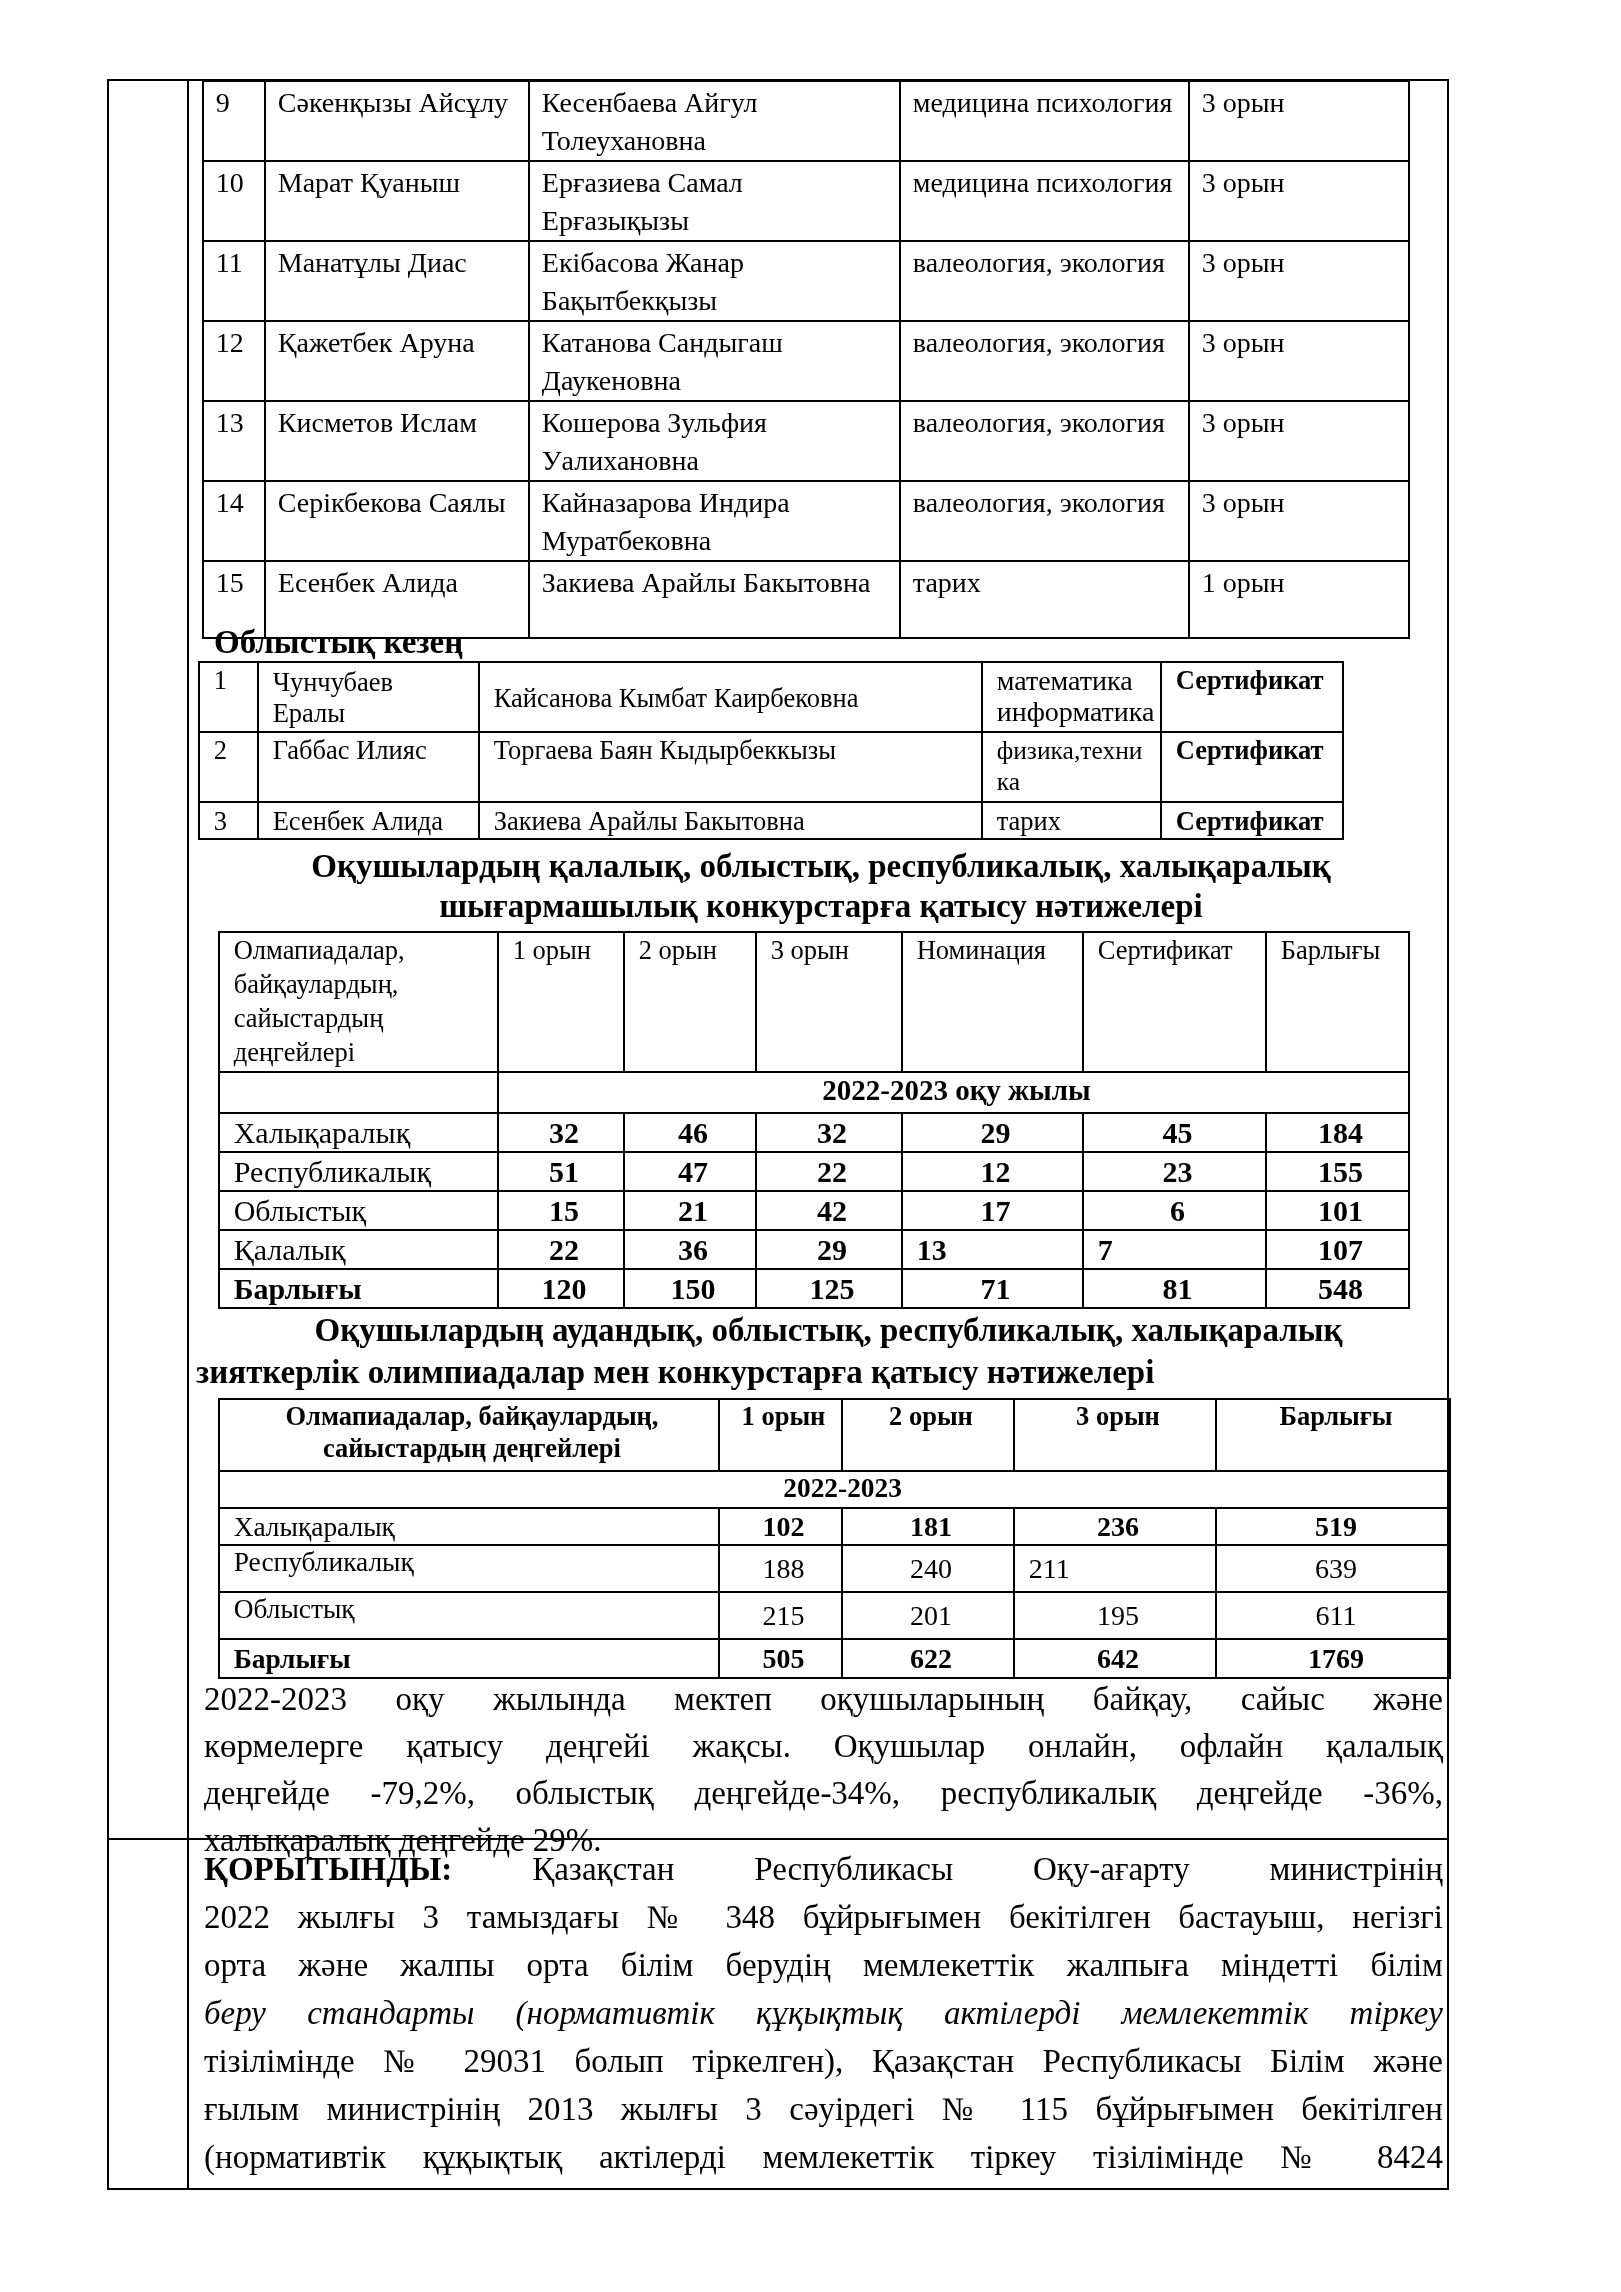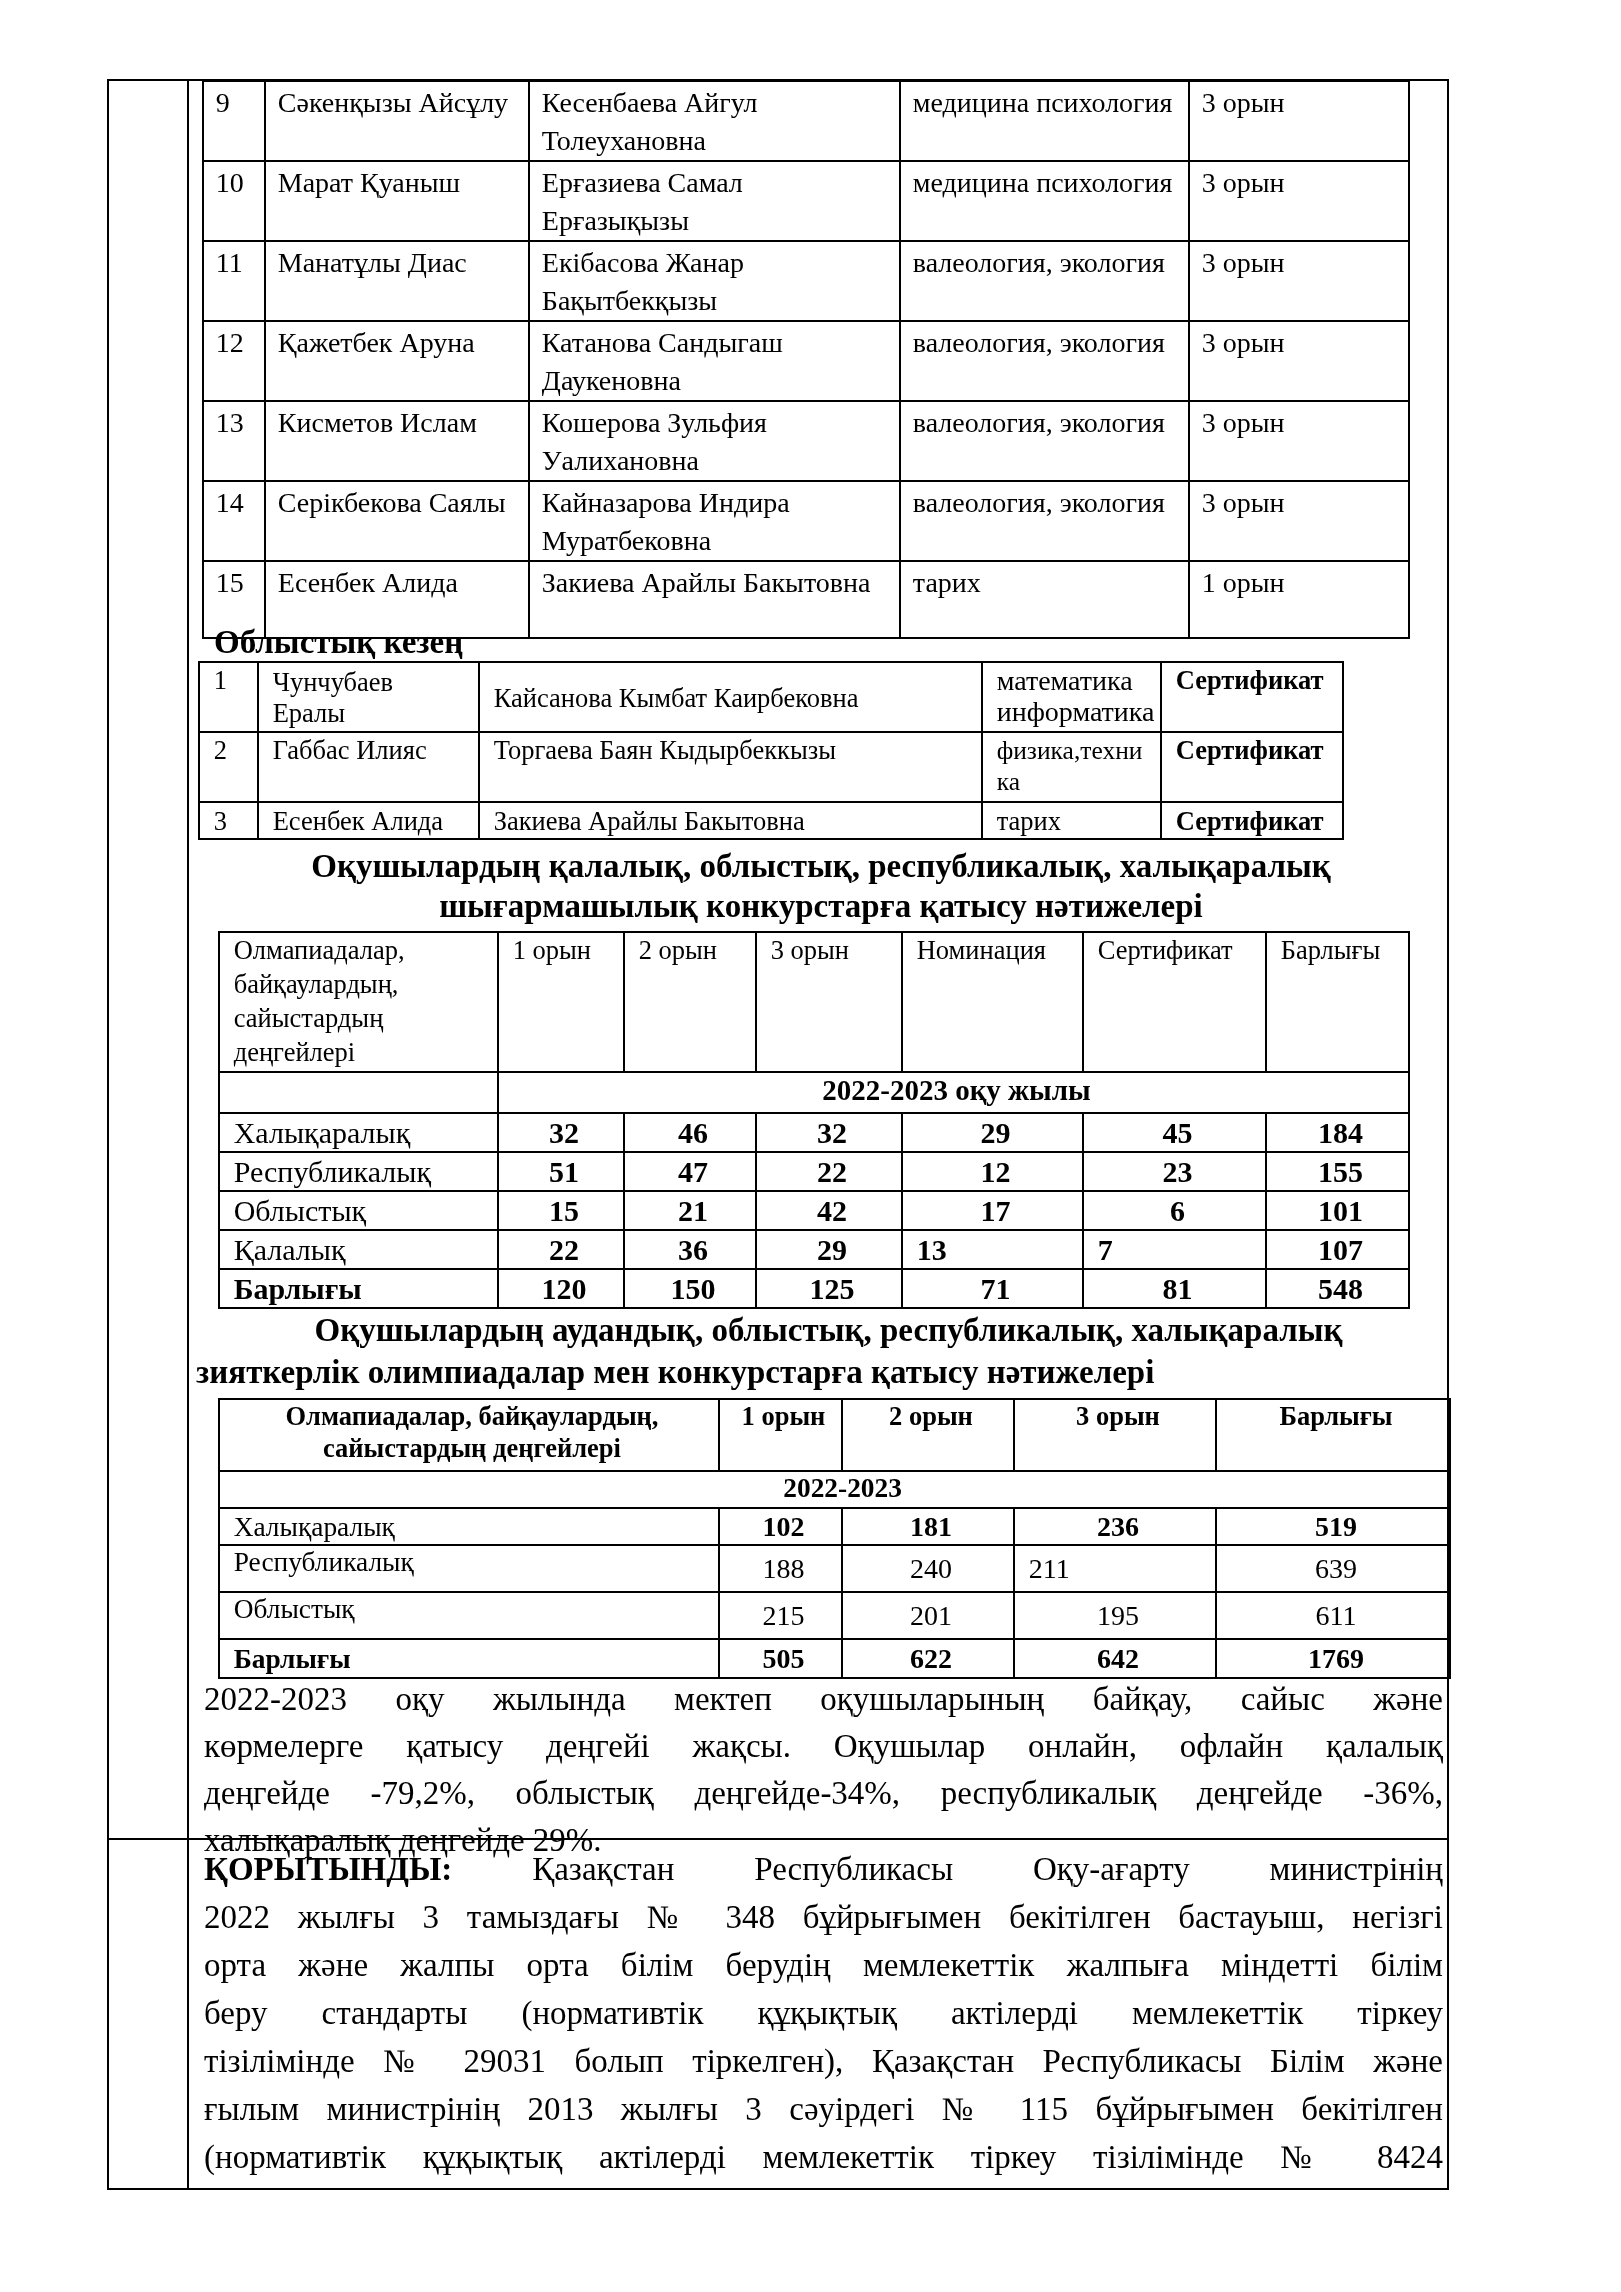--- a/index.html
+++ b/index.html
@@ -270,18 +270,18 @@
   <span class="line" style="white-space: nowrap; display: block;">2022-2023 оқу жылында мектеп оқушыларының байқау, сайыс және</span>
   <span class="line" style="white-space: nowrap; display: block;">көрмелерге қатысу деңгейі жақсы. Оқушылар онлайн, офлайн  қалалық</span>
   <span class="line" style="white-space: nowrap; display: block;">деңгейде -79,2%, облыстық деңгейде-34%, республикалық деңгейде -36%,</span>
   <span class="line end">халықаралық деңгейде 29%.</span>
 </div>
 
 <div class="para" style="left:204px; top:1845px; width:1239px; line-height:48px;">
   <span class="line" style="white-space: nowrap; display: block;"><span class="bold">ҚОРЫТЫНДЫ:</span> <span>Қазақстан Республикасы Оқу-ағарту министрінің</span></span>
   <span class="line" style="white-space: nowrap; display: block;">2022 жылғы 3 тамыздағы № 348 бұйрығымен бекітілген бастауыш, негізгі</span>
   <span class="line" style="white-space: nowrap; display: block;">орта және жалпы орта білім берудің мемлекеттік жалпыға міндетті білім</span>
-  <span class="line" style="white-space: nowrap; display: block;">беру стандарты (нормативтік құқықтық актілерді мемлекеттік тіркеу</span>
+  <span class="line" style="white-space: nowrap; display: block; font-style: italic;">беру стандарты (нормативтік құқықтық актілерді мемлекеттік тіркеу</span>
   <span class="line" style="white-space: nowrap; display: block;">тізілімінде № 29031 болып тіркелген), Қазақстан Республикасы Білім және</span>
   <span class="line" style="white-space: nowrap; display: block;">ғылым министрінің 2013 жылғы 3 сәуірдегі № 115 бұйрығымен бекітілген</span>
   <span class="line" style="white-space: nowrap; display: block;">(нормативтік құқықтық актілерді мемлекеттік тіркеу тізілімінде № 8424</span>
 </div>
 
 
 </body></html>

